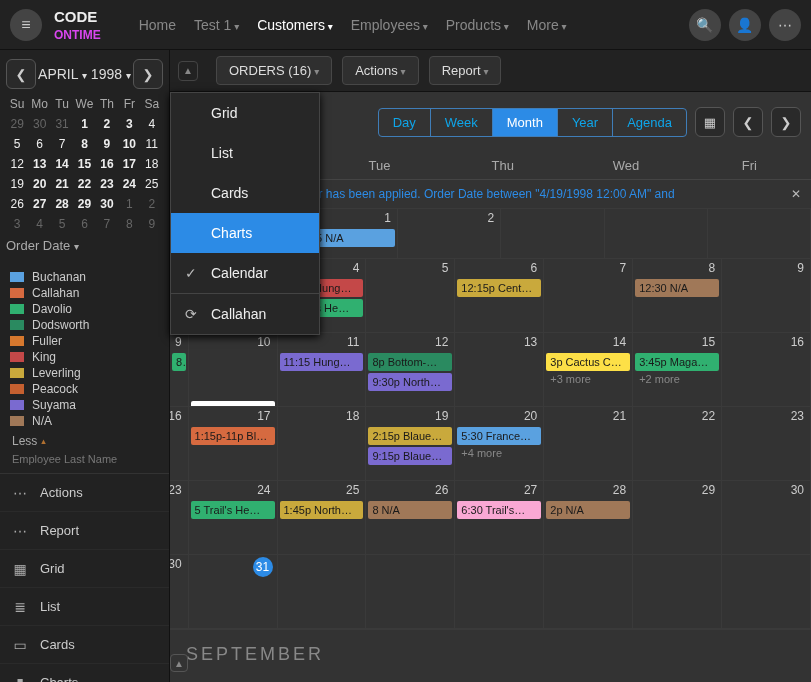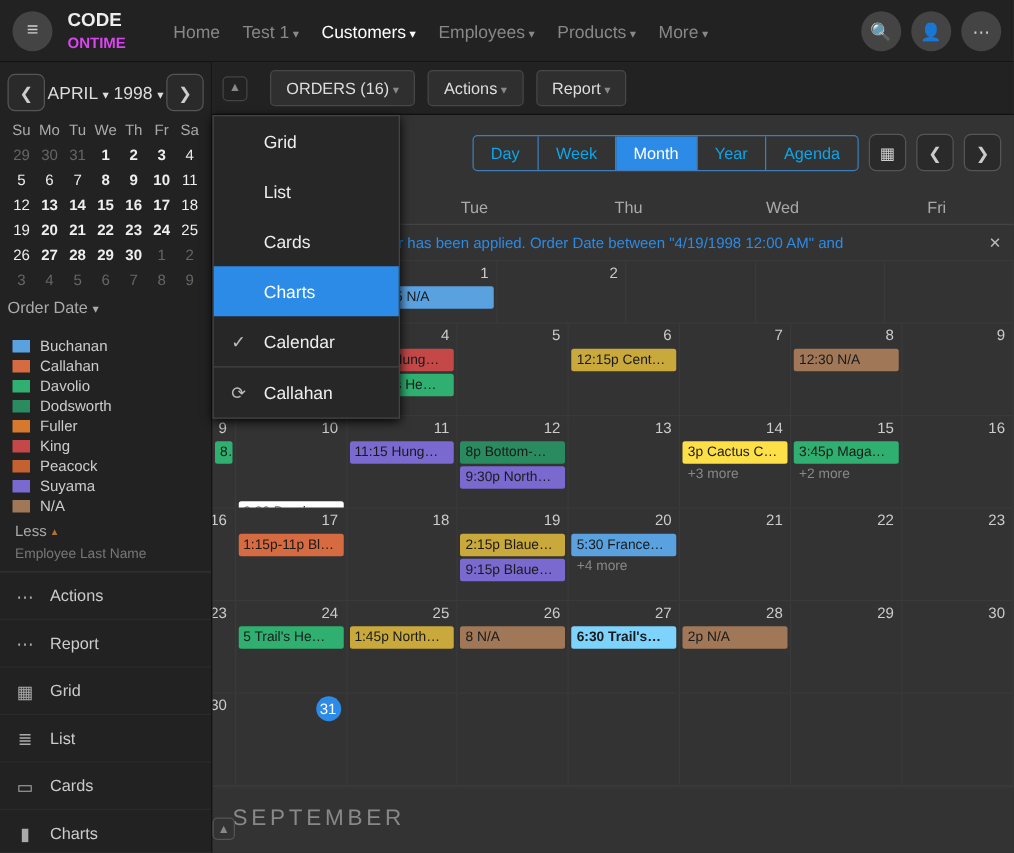--- a/index.html
+++ b/index.html
@@ -217,20 +217,24 @@
       </div>
       <div class="li">
         <span class="sw" style="background:#d6782e"></span>
         <span>Fuller</span>
       </div>
       <div class="li">
         <span class="sw" style="background:#c44848"></span>
         <span>King</span>
       </div>
       <div class="li">
+        <span class="sw" style="background:#c9a93c"></span>
+        <span>Leverling</span>
+      </div>
+      <div class="li">
         <span class="sw" style="background:#c56030"></span>
         <span>Peacock</span>
       </div>
       <div class="li">
         <span class="sw" style="background:#7a6ad0"></span>
         <span>Suyama</span>
       </div>
       <div class="li">
         <span class="sw" style="background:#a07858"></span>
         <span>N/A</span>
@@ -463,21 +467,21 @@
           </div>
           <div class="daycell">
             <div class="num">26</div>
             <div class="events">
               <div class="ev" style="background: rgb(160, 120, 88);">8 N/A</div>
             </div>
           </div>
           <div class="daycell">
             <div class="num">27</div>
             <div class="events">
-              <div class="ev" style="background: #7dd3fc; font-weight: bold;">6:30 Trail's…</div>
+              <div class="ev" style="background: #f9a8d4;">6:30 Trail's…</div>
             </div>
           </div>
           <div class="daycell">
             <div class="num">28</div>
             <div class="events">
               <div class="ev" style="background: rgb(160, 120, 88);">2p N/A</div>
             </div>
           </div>
           <div class="daycell">
             <div class="num">29</div>

